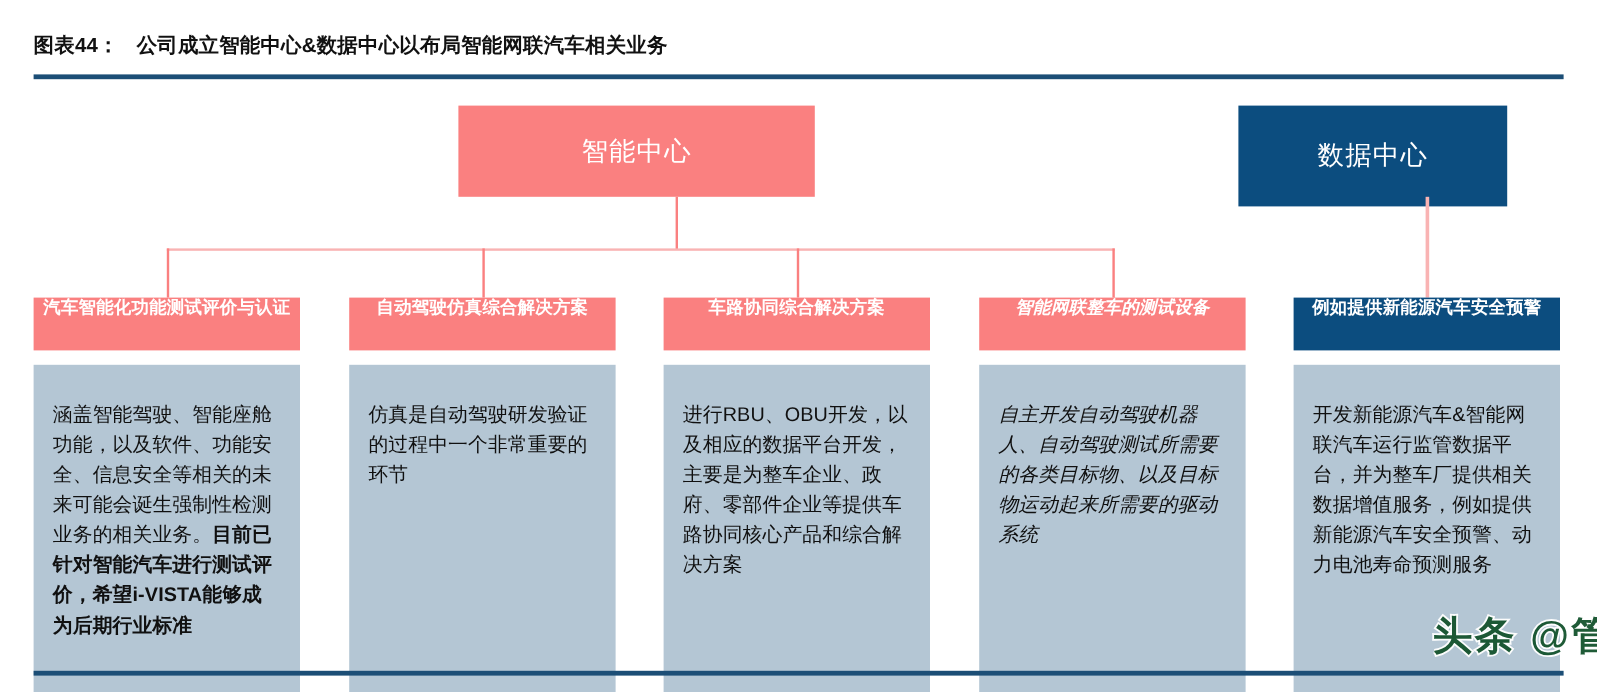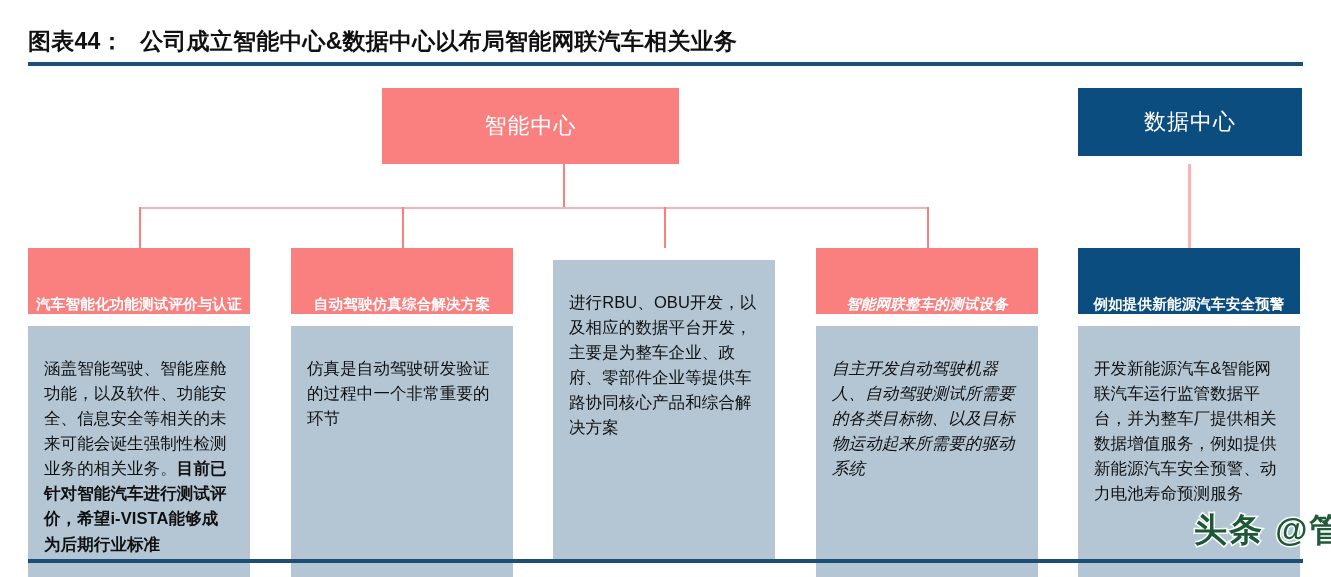--- a/index.html
+++ b/index.html
@@ -17,21 +17,21 @@
     height: 577px;
     background: #ffffff;
     overflow: hidden;
   }
 
   
   #chart-title {
     position: absolute;
     left: 28px;
     top: 26px;
-    font-size: 23px;
+    font-size: 17px;
     font-weight: bold;
     letter-spacing: 0.2px;
     white-space: nowrap;
     color: #111111;
   }
   #chart-title .ttl-label { color: #111111; }
   #title-rule {
     position: absolute;
     left: 28px;
     top: 62px;
@@ -59,24 +59,24 @@
     letter-spacing: 1px;
   }
   #box-intelligent-center {
     left: 382px;
     top: 88px;
     width: 297px;
     height: 76px;
     background: #fa8080;
   }
   #box-data-center {
-    left: 1078px;
+    left: 1032px;
     top: 88px;
     width: 224px;
-    height: 68px;
+    height: 84px;
     background: #0c4d7f;
   }
 
   
   .conn {
     position: absolute;
     background: #fa8080;
   }
   .conn-light { background: #f9b3b3; }
 
@@ -95,24 +95,24 @@
     width: 222px;
   }
   #column-1 { left: 28px;   }
   #column-2 { left: 291px;  }
   #column-3 { left: 553px;  }
   #column-4 { left: 816px; font-style: italic;  }
   #column-5 { left: 1078px; }
 
   .col-header {
     display: flex;
-    align-items: flex-end;
+    align-items: flex-start;
     justify-content: center;
     text-align: center;
-    height: 66px;
+    height: 44px;
     padding: 0 6px;
     box-sizing: border-box;
     color: #ffffff;
     font-size: 14.5px;
     font-weight: bold;
     line-height: 1.28;
     letter-spacing: 0.2px;
   }
   .col-header.pink { background: #fa8080; }
   .col-header.navy { background: #0c4d7f; }
@@ -185,20 +185,23 @@
   <div class="column" id="column-2">
     <div class="col-header pink">
       <span>自动驾驶仿真综合解决方案</span>
     </div>
     <div class="col-body">
       <span>仿真是自动驾驶研发验证的过程中一个非常重要的环节</span>
     </div>
   </div>
 
   <div class="column" id="column-3">
+    <div class="col-header pink">
+      <span>车路协同综合解决方案</span>
+    </div>
     <div class="col-body">
       <span>进行RBU、OBU开发，以及相应的数据平台开发，主要是为整车企业、政府、零部件企业等提供车路协同核心产品和综合解决方案</span>
     </div>
   </div>
 
   <div class="column" id="column-4">
     <div class="col-header pink">
       <span>智能网联整车的测试设备</span>
     </div>
     <div class="col-body">

